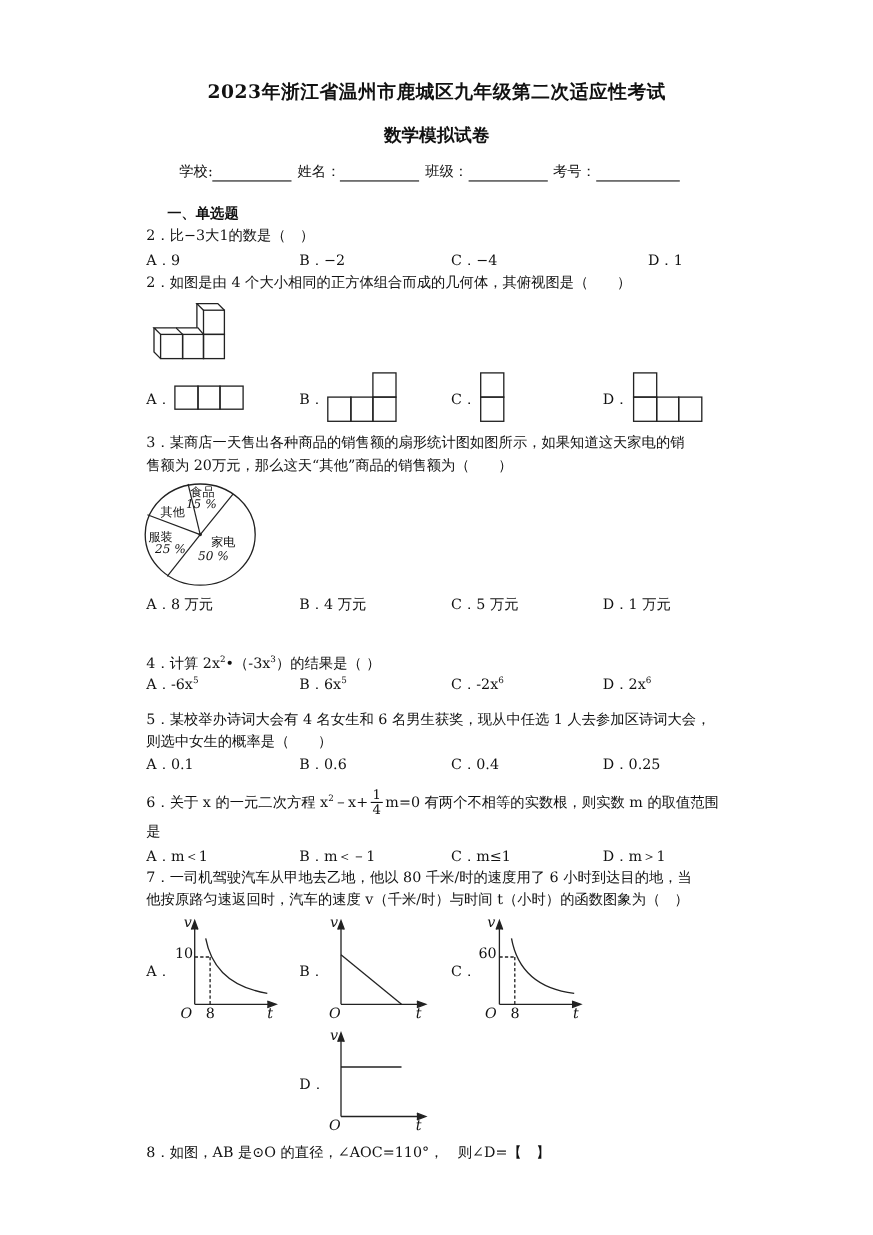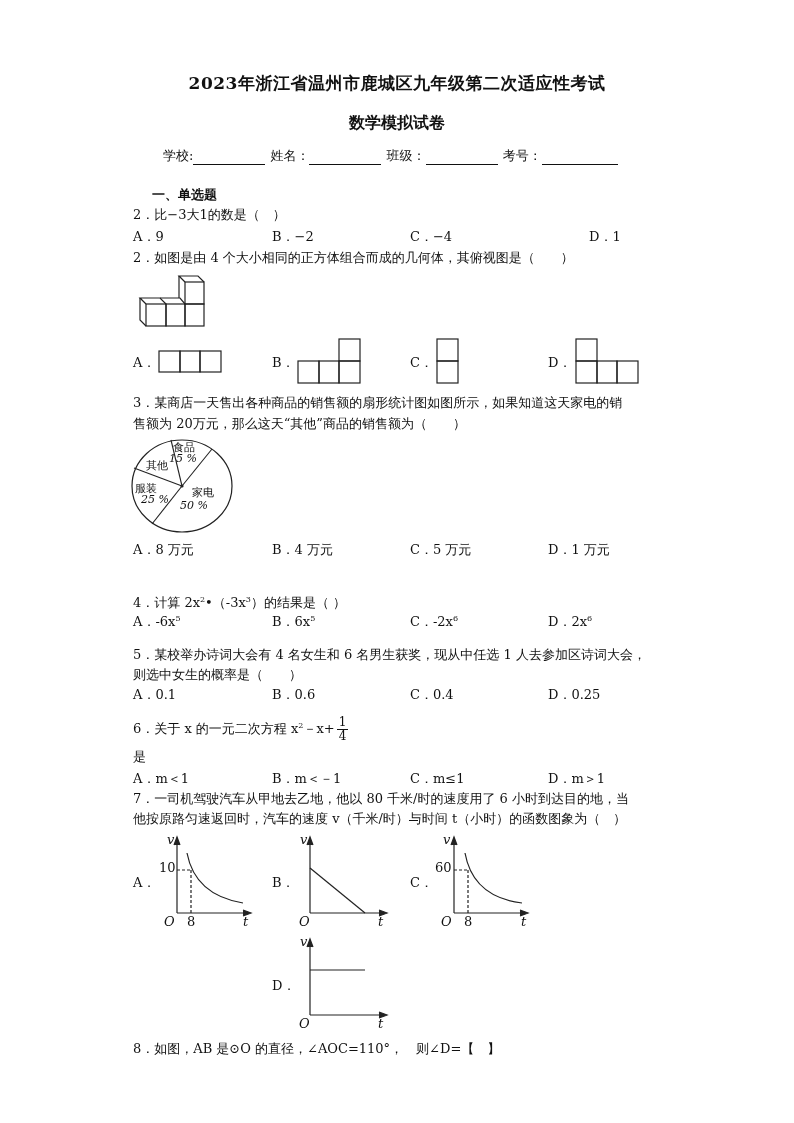--- a/index.html
+++ b/index.html
@@ -130,21 +130,21 @@
 <div class="abs txt" style="left:133px; top:665px;">则选中女生的概率是（　　）</div>
 <div class="abs opt" style="left:133px; top:686px;">A．0.1</div>
 <div class="abs opt" style="left:272px; top:686px;">B．0.6</div>
 <div class="abs opt" style="left:410px; top:686px;">C．0.4</div>
 <div class="abs opt" style="left:548px; top:686px;">D．0.25</div>
 
 <div class="abs txt" style="left:133px; top:712px; line-height:28px;">
   <span>6．关于 x 的一元二次方程 x</span><sup>2</sup><span>－x+</span><span class="frac">
       <span class="num">1</span>
       <span>4</span>
-    </span>
+    </span><span>m=0 有两个不相等的实数根，则实数 m 的取值范围</span>
 </div>
 <div class="abs txt" style="left:133px; top:747px;">是</div>
 <div class="abs opt" style="left:133px; top:770px;">A．m＜1</div>
 <div class="abs opt" style="left:272px; top:770px;">B．m＜－1</div>
 <div class="abs opt" style="left:410px; top:770px;">C．m≤1</div>
 <div class="abs opt" style="left:548px; top:770px;">D．m＞1</div>
 
 <div class="abs txt" style="left:133px; top:789px;">7．一司机驾驶汽车从甲地去乙地，他以 80 千米/时的速度用了 6 小时到达目的地，当</div>
 <div class="abs txt" style="left:133px; top:809px;">他按原路匀速返回时，汽车的速度 v（千米/时）与时间 t（小时）的函数图象为（　）</div>
 

